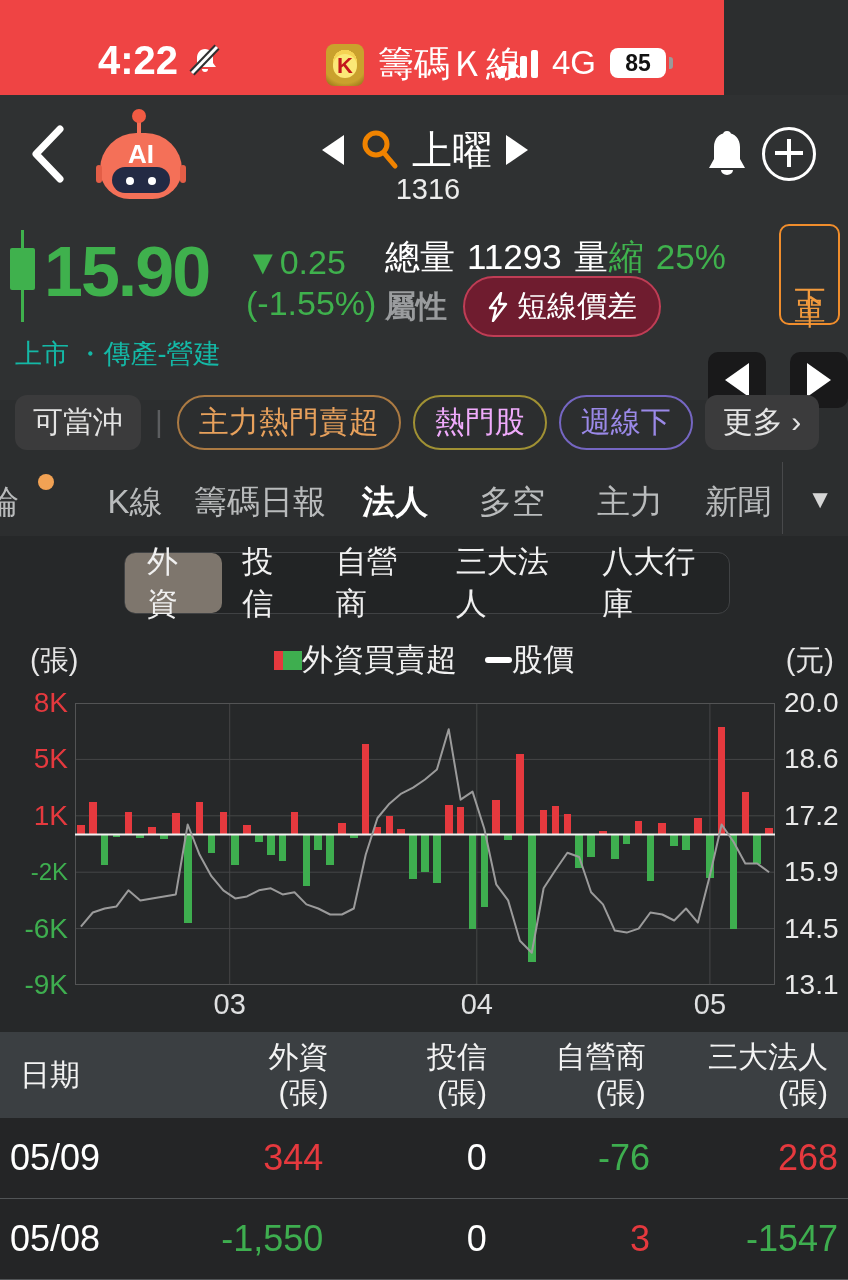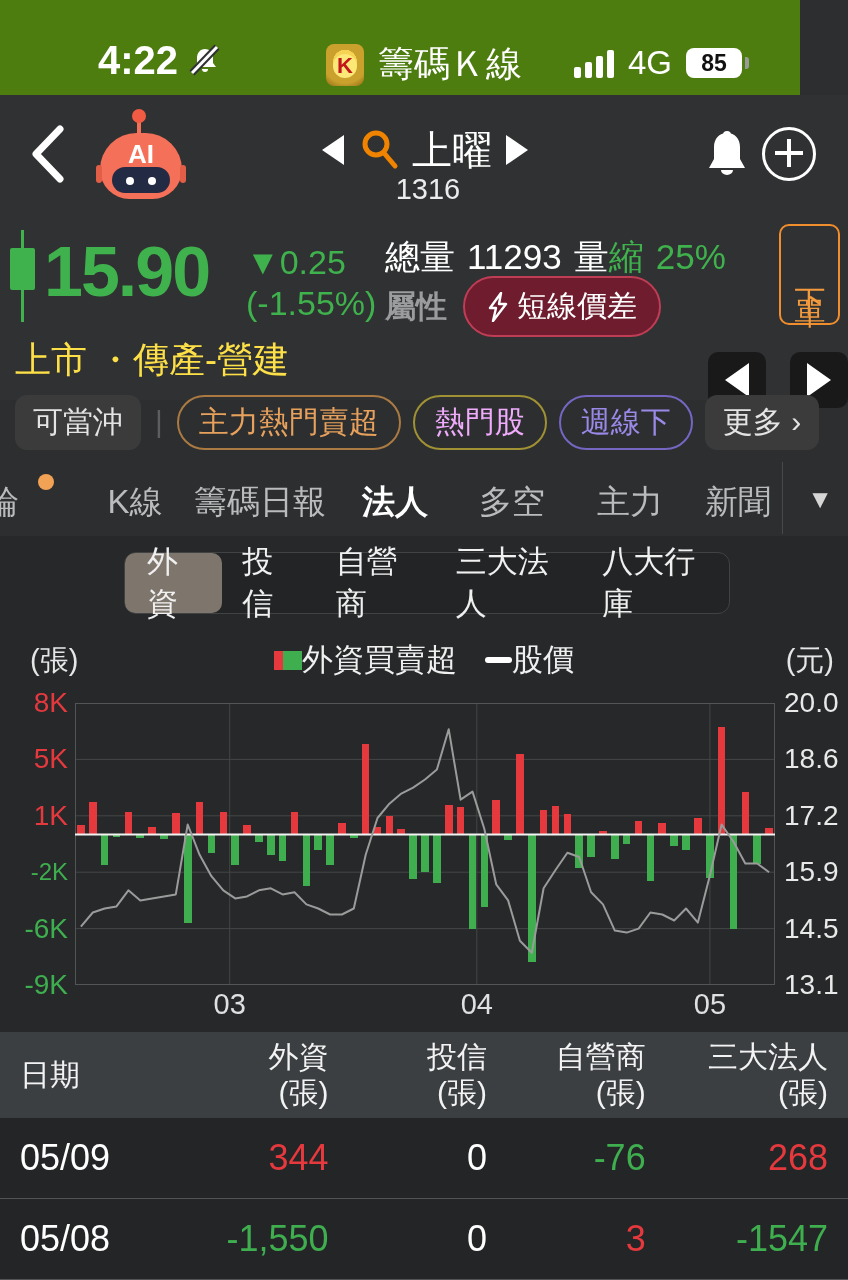--- a/index.html
+++ b/index.html
@@ -5,21 +5,21 @@
   html,body{margin:0;padding:0;}
   body{
     width:848px;height:1280px;position:relative;overflow:hidden;
     background:#2c2e2f;
     font-family:"Liberation Sans","DejaVu Sans",sans-serif;
     -webkit-font-smoothing:antialiased;
   }
   .abs{position:absolute;}
 
   
-  #status-bar{left:0;top:0;width:800px;height:95px;background:#4d7c0f;}
+  #status-bar{left:0;top:0;width:724px;height:95px;background:#ef4444;}
   .sb-time{left:98px;top:38px;font-size:40px;font-weight:bold;color:#fff;}
   .sb-bellslash{left:188px;top:44px;}
   .sb-center{left:0;top:40px;width:848px;display:flex;justify-content:center;align-items:center;gap:14px;}
   .app-icon{width:38px;height:42px;border-radius:8px;background:radial-gradient(circle at 50% 42%,#f6d353 0 38%,#caa12d 39% 70%,#8c6a14 100%);position:relative;}
   .app-icon span{position:absolute;left:50%;top:54%;transform:translate(-50%,-50%);
     background:#fbe877;color:#c3161c;font-weight:bold;font-size:22px;border-radius:50%;
     width:24px;height:24px;line-height:24px;text-align:center;}
   .sb-appname{color:#fff;font-size:36px;}
   .sb-right{right:58px;top:44px;display:flex;align-items:center;gap:14px;}
   .sig{display:flex;align-items:flex-end;gap:4px;height:30px;}
@@ -63,21 +63,21 @@
   .price{left:44px;top:22px;font-size:70px;font-weight:bold;color:#3fb14d;letter-spacing:-2px;}
   .chg{left:246px;top:32px;color:#3fb14d;font-size:34px;line-height:41px;}
   .volrow{left:385px;top:24px;display:flex;align-items:baseline;gap:12px;font-size:35px;color:#fff;}
   .volrow .grn{color:#3fb14d;}
   .attrrow{left:385px;top:66px;display:flex;align-items:center;gap:16px;}
   .attr-label{color:#9a9c9e;font-size:31px;font-weight:bold;}
   .badge{display:flex;align-items:center;gap:8px;background:#6f1c2f;border:2px solid #bf3d55;
     border-radius:999px;padding:8px 22px;color:#fff;font-size:30px;}
   .order-btn{left:779px;top:14px;width:57px;height:97px;border:2px solid #f08d2c;border-radius:10px;
     color:#f29a3d;font-size:31px;display:flex;flex-direction:column;align-items:center;justify-content:center;gap:6px;background:transparent;}
-  .market{left:15px;top:126px;color:#fde047;font-size:36px;}
+  .market{left:15px;top:126px;color:#14b8a6;font-size:27px;}
 
   
   .navsq{width:58px;height:56px;background:#19191a;border-radius:10px;display:flex;align-items:center;justify-content:center;}
   #prev-btn{left:708px;top:352px;}
   #next-btn{left:790px;top:352px;}
   .tri-l2{border-top:17px solid transparent;border-bottom:17px solid transparent;border-right:24px solid #fff;}
   .tri-r2{border-top:17px solid transparent;border-bottom:17px solid transparent;border-left:24px solid #fff;}
 
   
   #tags{left:0;top:398px;width:848px;height:48px;display:flex;align-items:center;gap:12px;padding-left:15px;}
@@ -119,21 +119,21 @@
   .xtick{position:absolute;top:298px;transform:translateX(-50%);font-size:29px;color:#dfe0e1;}
   #plot{position:absolute;left:75px;top:13px;}
 
   
   #table{left:0;top:1032px;width:848px;height:248px;background:#242526;}
   #table-head{height:86px;background:#3b3f42;display:grid;grid-template-columns:150px 1fr 1fr 1fr 1.15fr;
     align-items:center;padding:0 20px;}
   .th{text-align:right;color:#f3f3f3;font-size:30px;line-height:36px;}
   .th:first-child{text-align:left;}
   .trow{height:80px;display:grid;grid-template-columns:150px 1fr 1fr 1fr 1.15fr;align-items:center;
-    padding:0 20px;border-bottom:1px solid #515456;}
+    padding:0 10px;border-bottom:1px solid #515456;}
   .td{text-align:right;font-size:36px;}
   .td:first-child{text-align:left;color:#fff;}
   .tone-red{color:#e5393e;}
   .tone-green{color:#3eae4f;}
   .tone-white{color:#fff;}
 </style>
 </head>
 <body>
 
 <div class="abs" id="status-bar">

